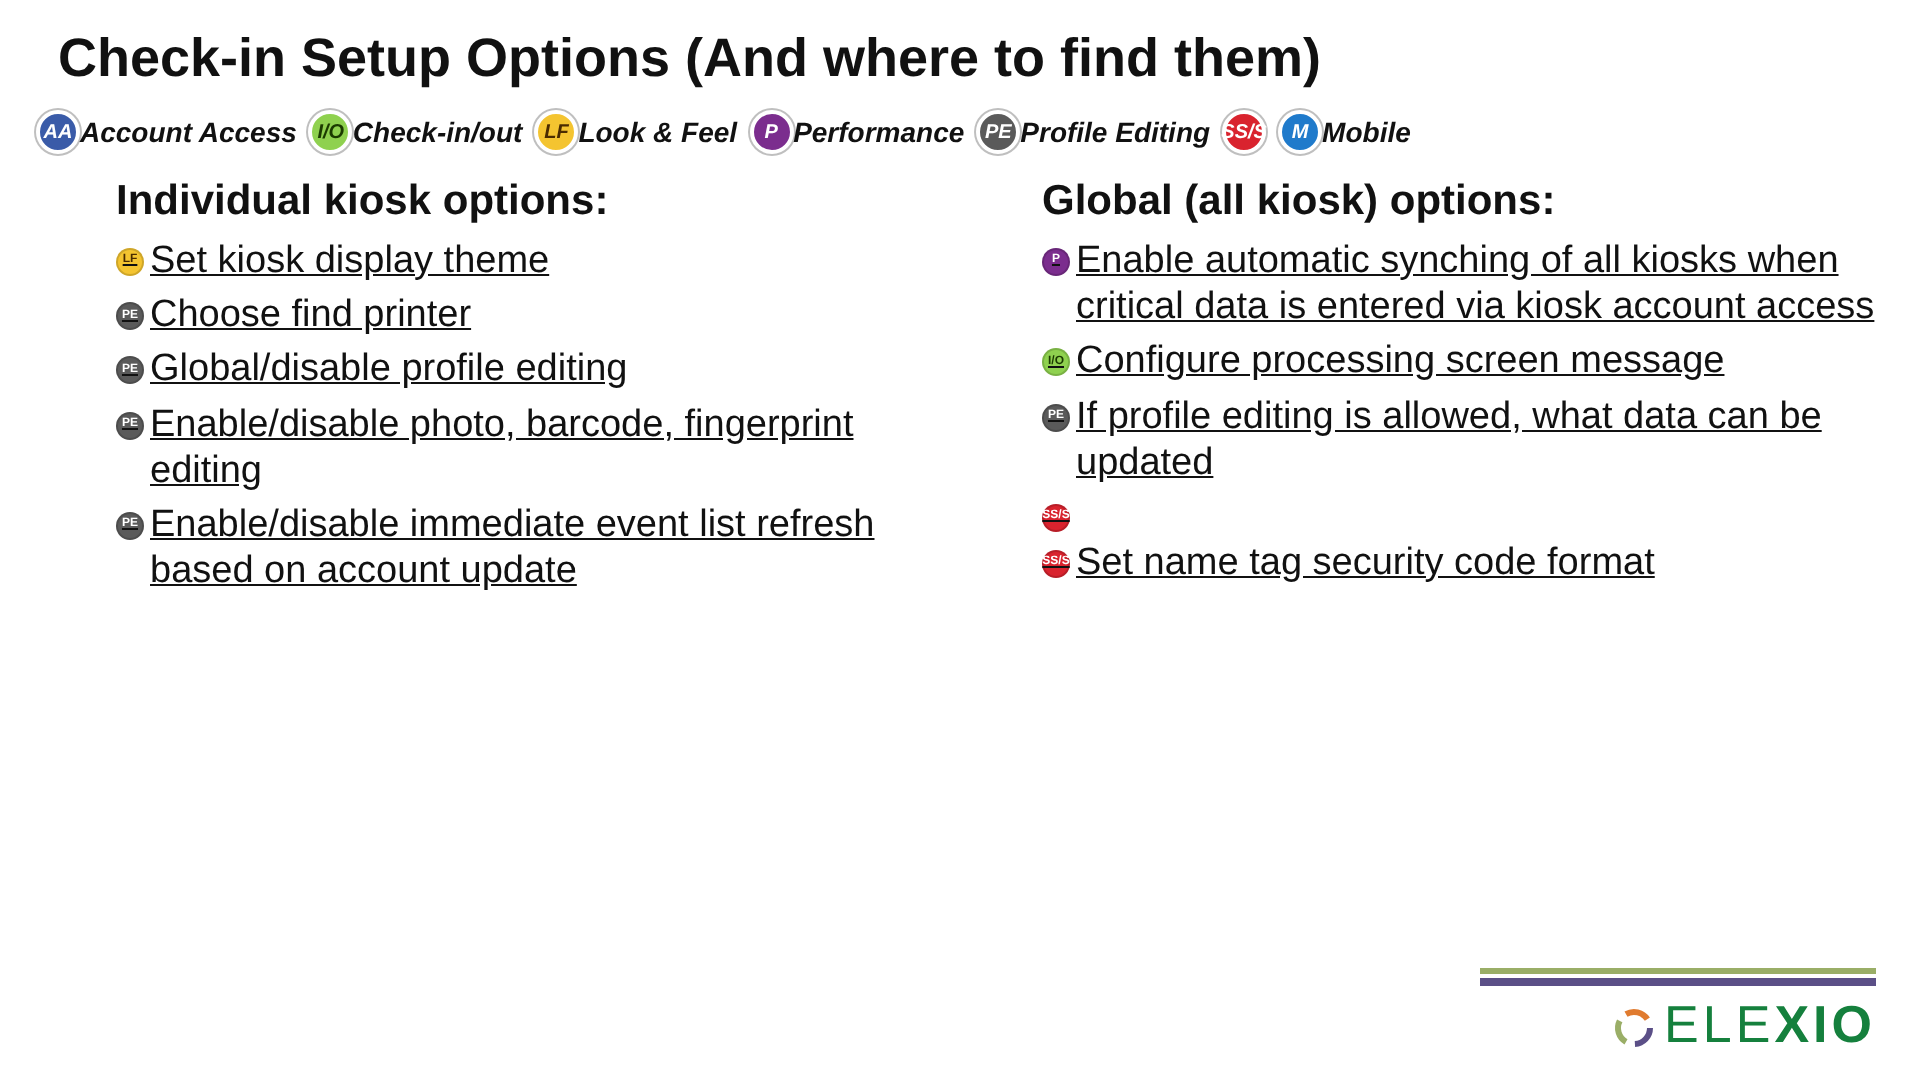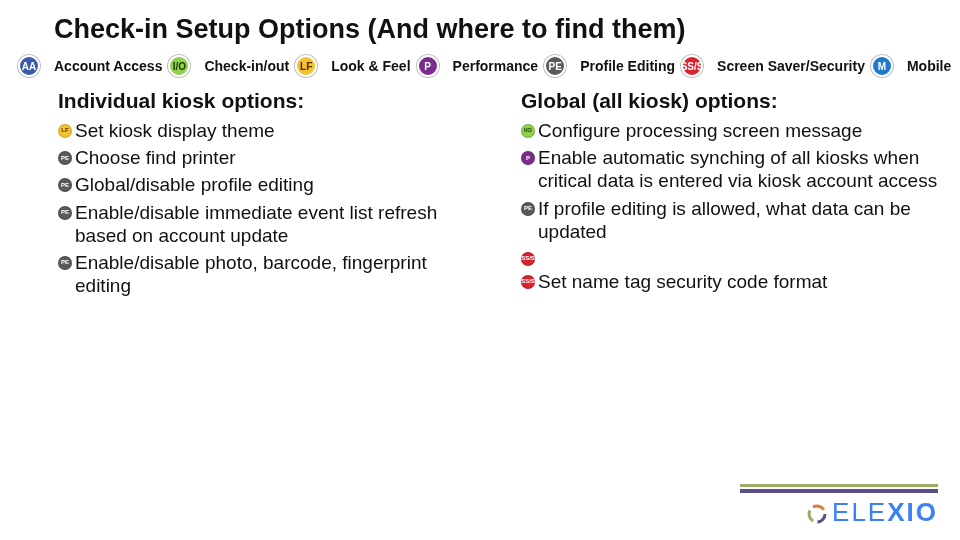--- a/index.html
+++ b/index.html
@@ -4,29 +4,29 @@
 <style>
   * { box-sizing: border-box; margin: 0; padding: 0; }
   body {
     width: 960px; height: 540px;
     font-family: Arial, Helvetica, sans-serif;
     background: #fff; color: #111;
     position: relative; overflow: hidden;
   }
   .title {
     font-size: 27px; font-weight: 700;
-    padding: 14px 0 10px 54px;
+    padding: 14px 0 10px 29px;
   }
   .legend {
     display: flex; align-items: center;
     padding: 0 0 12px 18px; gap: 6px;
     font-size: 14px; font-weight: 700;
     flex-wrap: nowrap;
   }
-  .legend-item { display: inline-flex; align-items: center; gap: 14px; }
+  .legend-item { display: inline-flex; align-items: center; gap: 0; font-style: italic; }
   .badge {
     display: inline-flex; align-items: center; justify-content: center;
     width: 22px; height: 22px; border-radius: 50%;
     font-size: 10px; font-weight: 700; color: #fff;
     border: 2px solid #fff;
     box-shadow: 0 0 0 1px rgba(0,0,0,0.25);
     flex-shrink: 0;
   }
   .badge.aa  { background: #3a5ba8; }
   .badge.io  { background: #8fd14f; color:#1b3a00; }
@@ -35,21 +35,21 @@
   .badge.pe  { background: #5a5a5a; }
   .badge.ss  { background: #d9232e; }
   .badge.m   { background: #1f7acb; }
   .columns {
     display: flex; padding: 0 16px 0 58px; gap: 40px;
   }
   .col { flex: 1; min-width: 0; }
   .col h2 {
     font-size: 21px; font-weight: 700; margin-bottom: 6px;
   }
-  .items { list-style: none; }
+  .items { list-style: none; text-decoration: underline; }
   .items li {
     display: flex; align-items: flex-start; gap: 3px;
     font-size: 19px; line-height: 1.22;
     margin-bottom: 4px;
   }
   .mini {
     display: inline-flex; align-items: center; justify-content: center;
     width: 14px; height: 14px; border-radius: 50%;
     font-size: 6px; font-weight: 700; color:#fff;
     flex-shrink: 0; margin-top: 5px;
@@ -60,21 +60,21 @@
   .mini.pe { background: #5a5a5a; }
   .mini.io { background: #8fd14f; color:#1b3a00; }
   .mini.ss { background: #d9232e; }
   .logo {
     position: absolute; right: 0; bottom: 12px;
     width: 220px; text-align: right;
     padding-right: 22px;
   }
   .logo-bar-top { height:3px; background:#9aae67; margin-bottom:2px;}
   .logo-bar-bot { height:4px; background:#5b4f87; margin-bottom:4px;}
-  .logo-name { font-size:26px; font-weight:300; letter-spacing:2px; color:#3b82f6;}
+  .logo-name { font-size:26px; font-weight:300; letter-spacing:2px; color:#15803d;}
   .logo-name b { font-weight:700; }
   .logo-sub { font-size:10px; letter-spacing:2px; color:#8a8f92; font-weight:700;}
   .logo-mark { display:inline-block; vertical-align:middle; margin-right:4px; }
 </style>
 </head>
 <body>
 
 <div class="title">Check-in Setup Options (And where to find them)</div>
 
 <div class="legend">
@@ -93,21 +93,20 @@
   <span class="legend-item">
     <span class="badge p">P</span>
     <span>Performance</span>
   </span>
   <span class="legend-item">
     <span class="badge pe">PE</span>
     <span>Profile Editing</span>
   </span>
   <span class="legend-item">
     <span class="badge ss">SS/S</span>
-    <span>Screen Saver/Security</span>
   </span>
   <span class="legend-item">
     <span class="badge m">M</span>
     <span>Mobile</span>
   </span>
 </div>
 
 <div class="columns">
   <div class="col">
     <h2>Individual kiosk options:</h2>
@@ -119,38 +118,38 @@
         <li>
           <span class="mini pe">PE</span>
           <span>Choose find printer</span>
         </li>
         <li>
           <span class="mini pe">PE</span>
           <span>Global/disable profile editing</span>
         </li>
         <li>
           <span class="mini pe">PE</span>
-          <span>Enable/disable immediate event list refresh based on account update</span>
+          <span>Enable/disable photo, barcode, fingerprint editing</span>
         </li>
         <li>
           <span class="mini pe">PE</span>
-          <span>Enable/disable photo, barcode, fingerprint editing</span>
+          <span>Enable/disable immediate event list refresh based on account update</span>
         </li>
       </ul>
   </div>
   <div class="col">
     <h2>Global (all kiosk) options:</h2>
     <ul class="items" id="right-list">
         <li>
+          <span class="mini p">P</span>
+          <span>Enable automatic synching of all kiosks when critical data is entered via kiosk account access</span>
+        </li>
+        <li>
           <span class="mini io">I/O</span>
           <span>Configure processing screen message</span>
-        </li>
-        <li>
-          <span class="mini p">P</span>
-          <span>Enable automatic synching of all kiosks when critical data is entered via kiosk account access</span>
         </li>
         <li>
           <span class="mini pe">PE</span>
           <span>If profile editing is allowed, what data can be updated</span>
         </li>
         <li>
           <span class="mini ss">SS/S</span>
         </li>
         <li>
           <span class="mini ss">SS/S</span>

